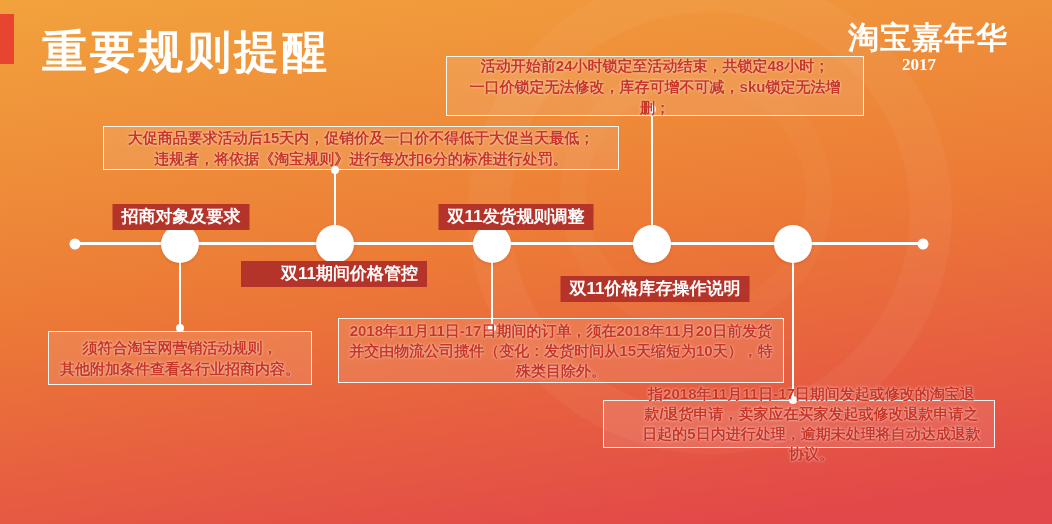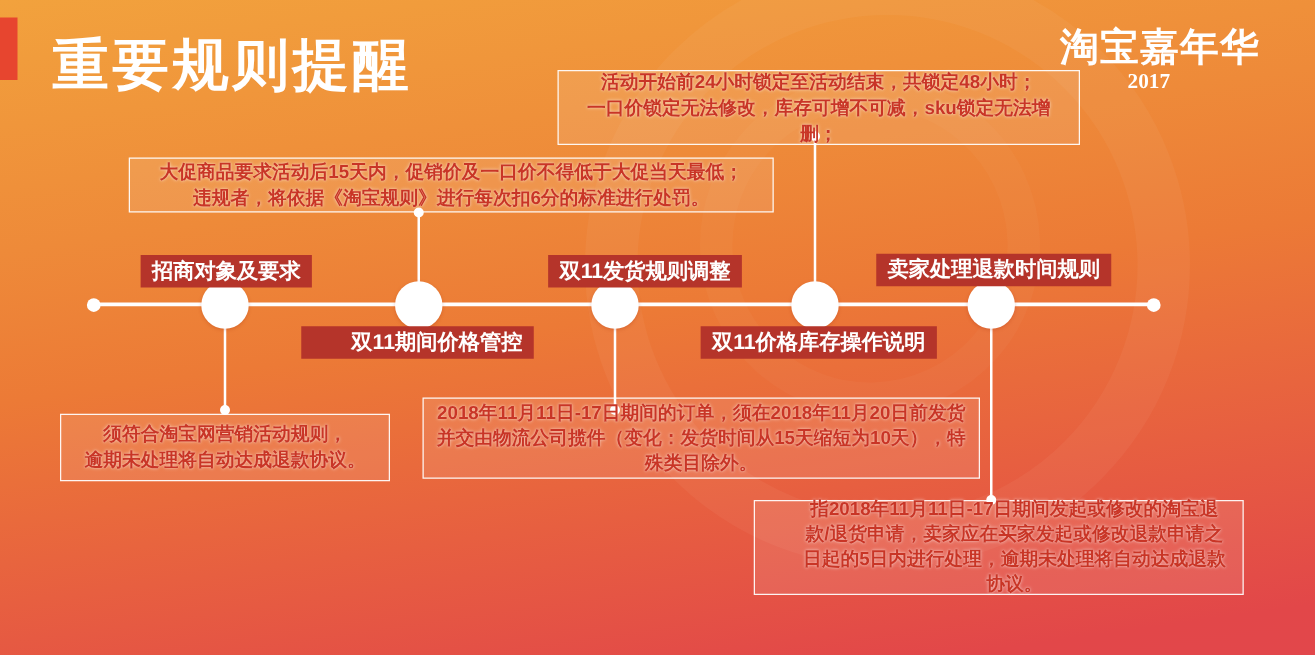--- a/index.html
+++ b/index.html
@@ -38,34 +38,34 @@
   .c5{left:793px;top:244px;height:156px;}
   .cdot{position:absolute;width:8px;height:8px;border-radius:50%;background:#fff;
     transform:translate(-50%,-50%);}
 
   
   .mlabel{position:absolute;transform:translateX(-50%);background:#b5342a;color:#ffffff;
     font-weight:700;font-size:17px;line-height:1;padding:4px 9px 5px;white-space:nowrap;text-align:right;}
   .l1{left:181px;top:204px;}
   .l2{left:334px;top:261px;padding-left:40px;}
   .l3{left:484px;top:204px;margin-left:32px;}
-  .l4{left:655px;top:261px;}
+  .l4{left:655px;top:276px;}
   .l5{left:795px;top:203px;}
 
   
   .callout{position:absolute;box-sizing:border-box;border:1px solid rgba(255,255,255,0.92);
     background:rgba(255,255,255,0.10);color:#c93526;display:flex;align-items:center;
     justify-content:center;text-align:center;white-space:pre-line;font-weight:700;
     font-size:15px;line-height:21px;padding:3px 10px;
     text-shadow:0 0 3px rgba(255,255,255,0.6),0 0 1px rgba(255,255,255,0.5);}
   .cb-lock{left:446px;top:56px;width:418px;height:60px;}
   .cb-price{left:103px;top:126px;width:516px;height:44px;}
   .cb-enroll{left:48px;top:331px;width:264px;height:54px;}
   .cb-ship{left:338px;top:318px;width:446px;height:65px;line-height:20px;}
-  .cb-refund{left:603px;top:400px;width:392px;height:76px;line-height:20px;padding-left:35px;}
+  .cb-refund{left:603px;top:400px;width:392px;height:48px;line-height:20px;padding-left:35px;}
 </style>
 </head>
 <body>
 
 <div class="poster">
 
   <div class="wm-ring"></div>
   <div class="wm-ring2"></div>
 
   <div class="accent-bar"></div>
@@ -93,33 +93,32 @@
   <div class="node n1"></div>
   <div class="node n2"></div>
   <div class="node n3"></div>
   <div class="node n4"></div>
   <div class="node n5"></div>
 
   <div class="mlabel l1">招商对象及要求</div>
   <div class="mlabel l2">双11期间价格管控</div>
   <div class="mlabel l3">双11发货规则调整</div>
   <div class="mlabel l4">双11价格库存操作说明</div>
-  <div class="mlabel l5">卖家处理退款时间规则</div>
 
   <div class="callout cb-lock">
     <span>活动开始前24小时锁定至活动结束，共锁定48小时；
 一口价锁定无法修改，库存可增不可减，sku锁定无法增删；</span>
   </div>
   <div class="callout cb-price">
     <span>大促商品要求活动后15天内，促销价及一口价不得低于大促当天最低；
 违规者，将依据《淘宝规则》进行每次扣6分的标准进行处罚。</span>
   </div>
   <div class="callout cb-enroll">
     <span>须符合淘宝网营销活动规则，
-逾期未处理将自动达成退款协议。</span>
+其他附加条件查看各行业招商内容。</span>
   </div>
   <div class="callout cb-ship">
     <span>2018年11月11日-17日期间的订单，须在2018年11月20日前发货并交由物流公司揽件（变化：发货时间从15天缩短为10天），特殊类目除外。</span>
   </div>
   <div class="callout cb-refund">
     <span>指2018年11月11日-17日期间发起或修改的淘宝退款/退货申请，卖家应在买家发起或修改退款申请之日起的5日内进行处理，逾期未处理将自动达成退款协议。</span>
   </div>
 
 </div>
 

